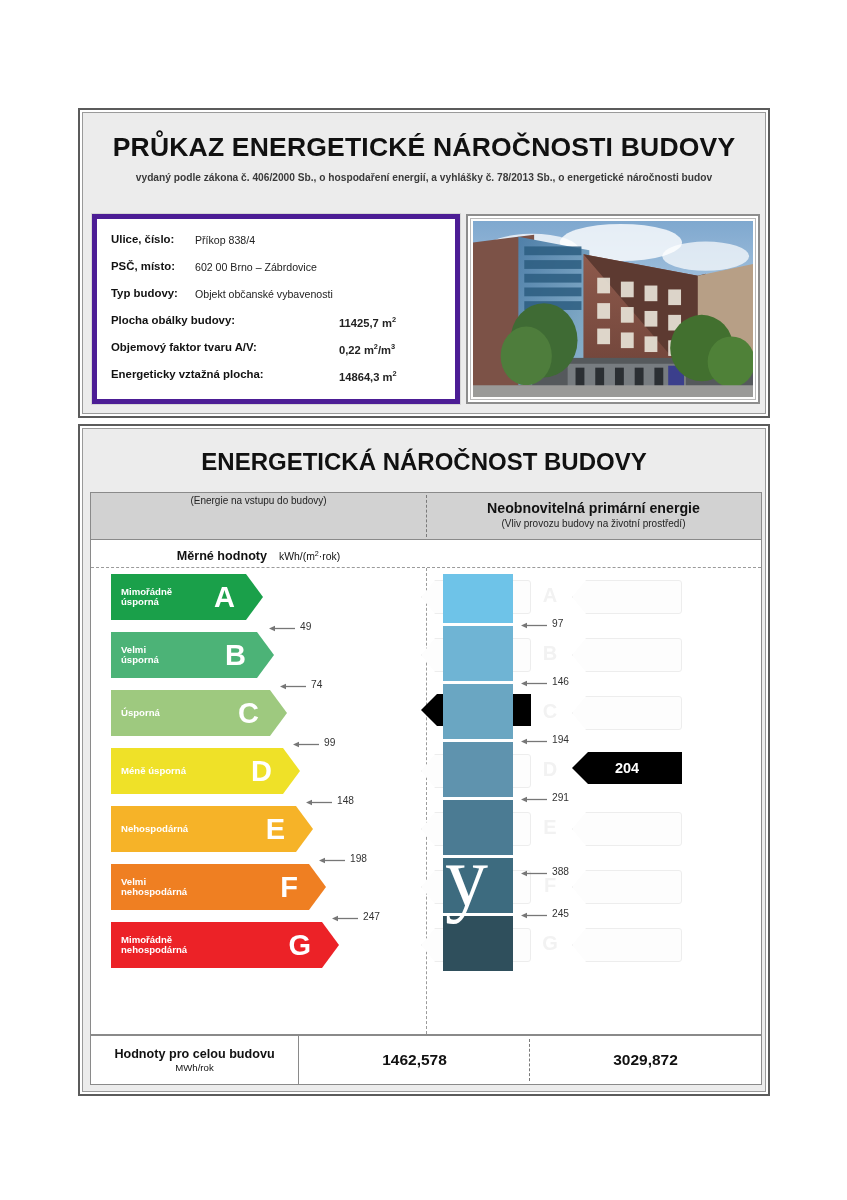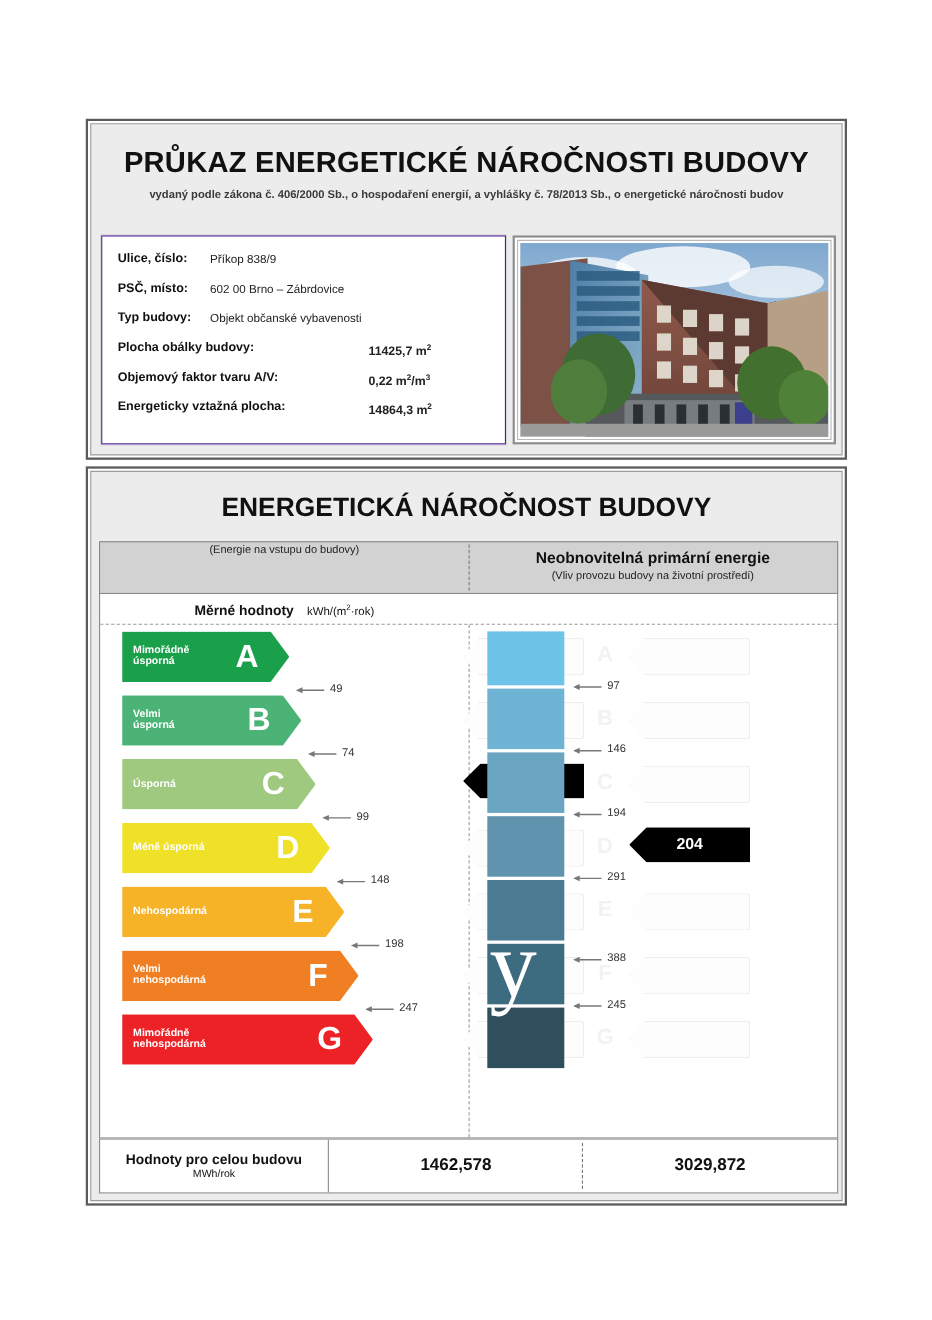--- a/index.html
+++ b/index.html
@@ -29,21 +29,21 @@
     color: #111;
   }
   .doc-subtitle {
     position: absolute; left: 0; top: 62px; width: 100%;
     text-align: center;
     font-size: 10.2px; font-weight: bold; color: #3a3a3a;
   }
 
   #identity-box {
     position: absolute; left: 12px; top: 104px; width: 368px; height: 190px;
-    background: #ffffff; border: 1px solid #4c1d95;
+    background: #ffffff; border: 5px solid #4c1d95;
     box-shadow: inset 0 0 0 1px #fff, 0 0 0 1px #d6d6d6;
   }
   .id-row { position: absolute; left: 14px; width: 350px; height: 24px; }
   .id-label {
     position: absolute; left: 0; top: 0;
     font-size: 11.4px; font-weight: bold; color: #111; white-space: nowrap;
   }
   .id-value {
     position: absolute; top: 1px;
     font-size: 10.6px; color: #222; white-space: nowrap;
@@ -194,21 +194,21 @@
 
 <div id="page">
 
   <div class="panel" id="panel-top">
     <div class="doc-title">PRŮKAZ ENERGETICKÉ NÁROČNOSTI BUDOVY</div>
     <div class="doc-subtitle">vydaný podle zákona č. 406/2000 Sb., o hospodaření energií, a vyhlášky č. 78/2013 Sb., o energetické náročnosti budov</div>
 
     <div id="identity-box">
         <div class="id-row" style="top: 14px;">
           <div class="id-label">Ulice, číslo:</div>
-          <div class="id-value" style="left: 84px;">Příkop 838/9</div>
+          <div class="id-value" style="left: 84px;">Příkop 838/4</div>
         </div>
         <div class="id-row" style="top: 41px;">
           <div class="id-label">PSČ, místo:</div>
           <div class="id-value" style="left: 84px;">602 00  Brno – Zábrdovice</div>
         </div>
         <div class="id-row" style="top: 68px;">
           <div class="id-label">Typ budovy:</div>
           <div class="id-value" style="left: 84px;">Objekt občanské vybavenosti</div>
         </div>
         <div class="id-row" style="top: 95px;">

